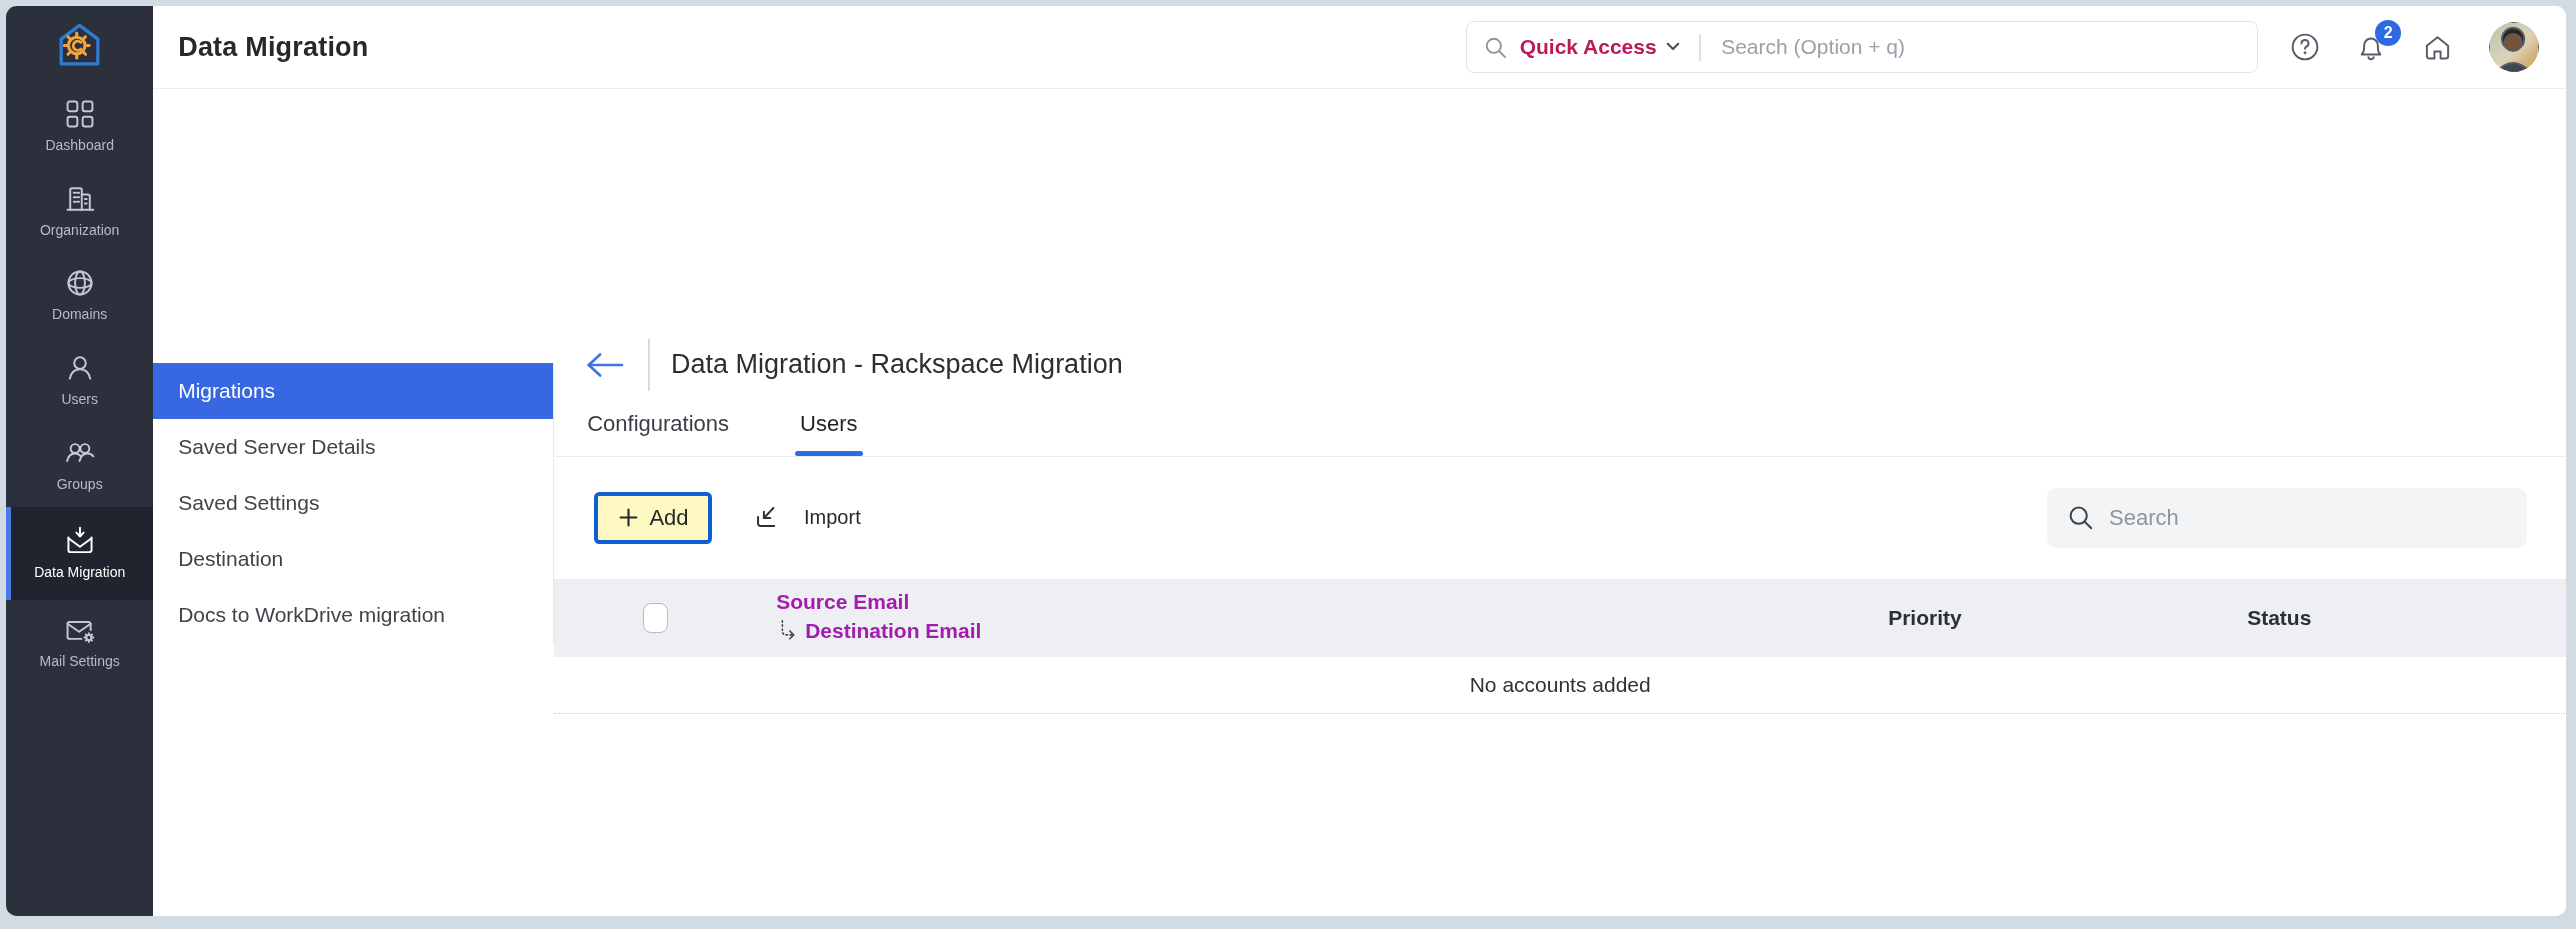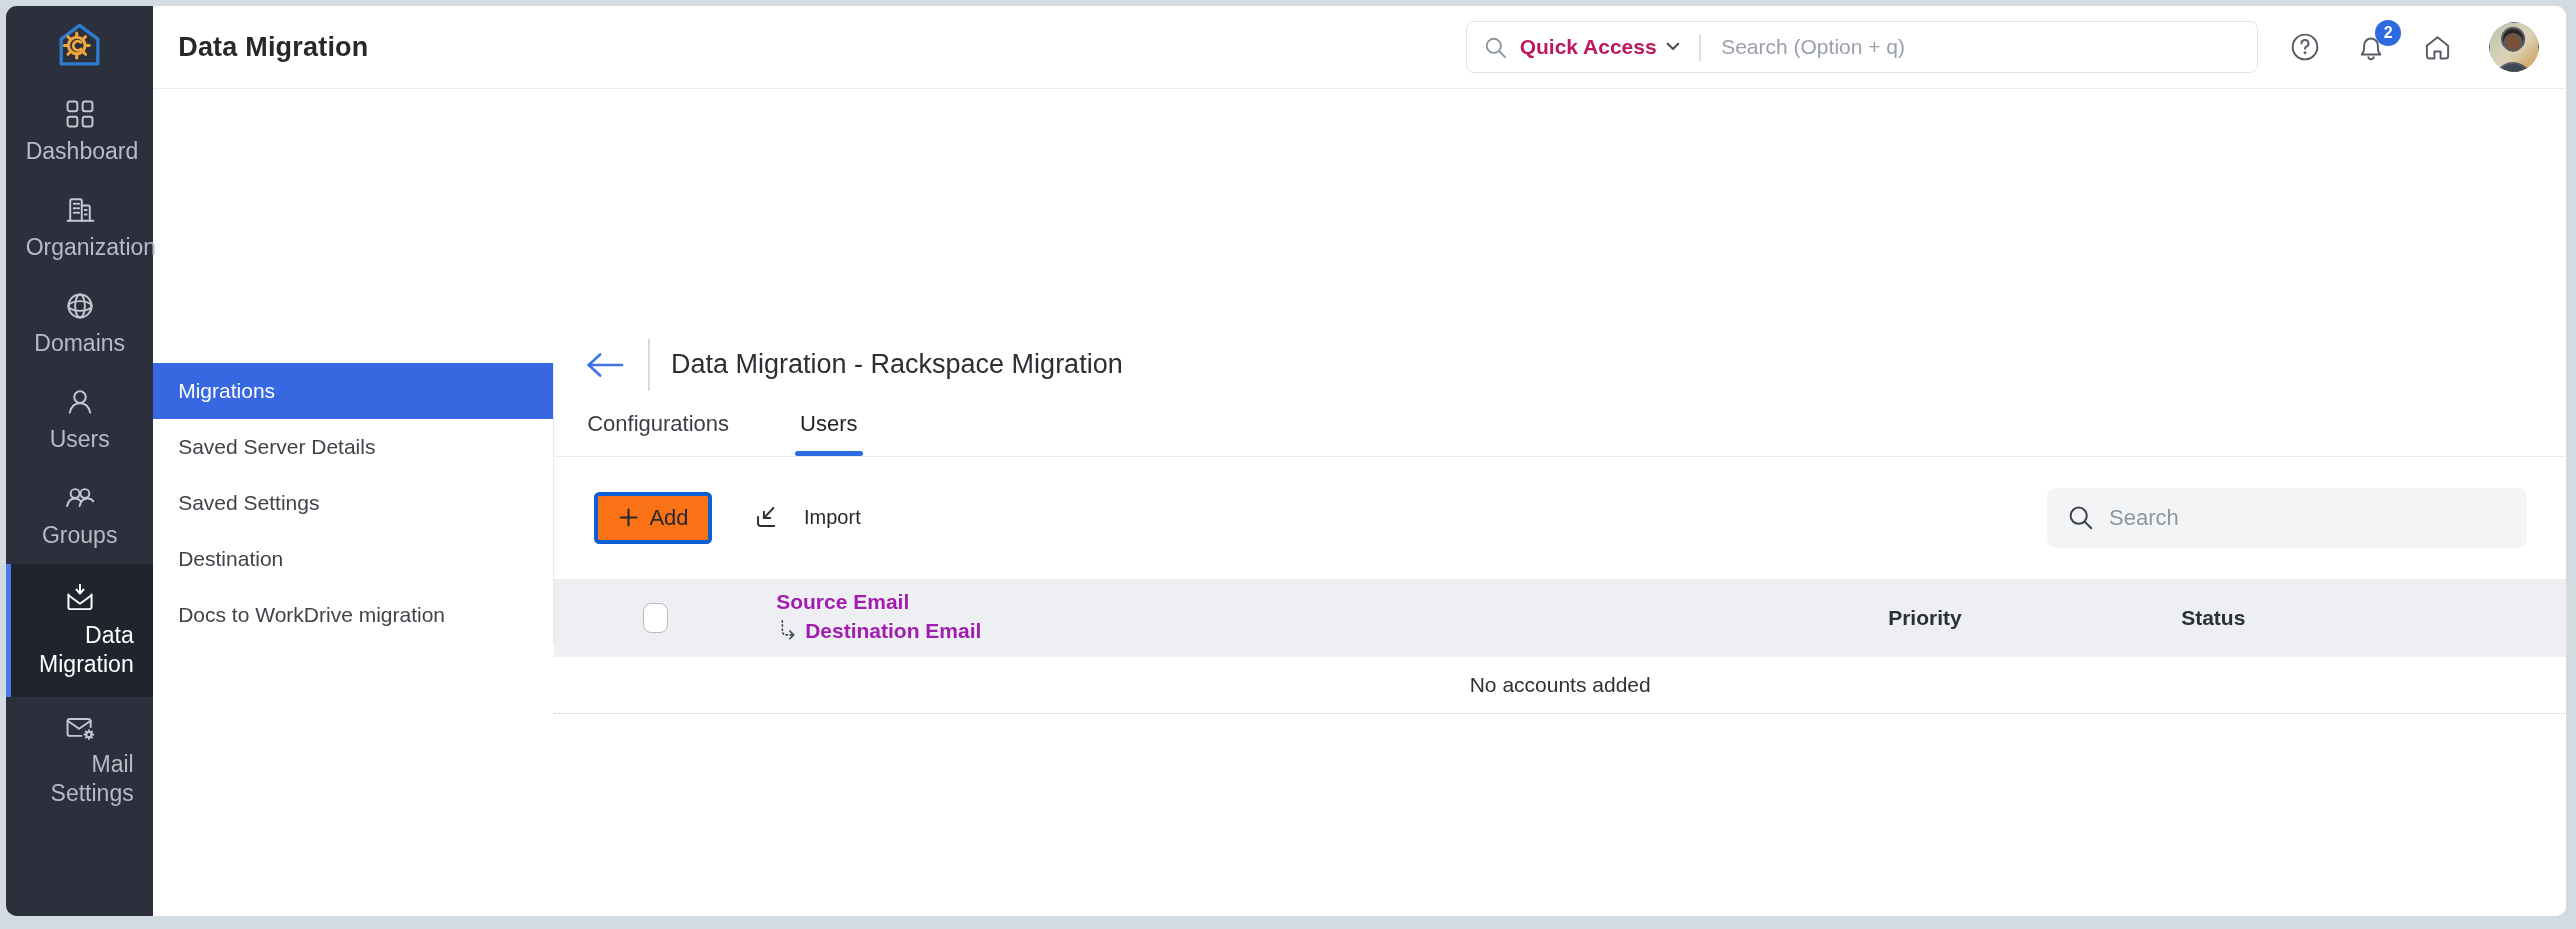--- a/index.html
+++ b/index.html
@@ -21,21 +21,21 @@
   .sidebar {
     width:147px; flex-shrink:0; background:#2b303c;
     display:flex; flex-direction:column;
   }
   .logo-block { height:78px; display:flex; align-items:center; justify-content:center; }
   .nav-item {
     display:flex; flex-direction:column; align-items:center; gap:7px;
     padding:14px 5.3px; color:#b6bcc6; cursor:pointer; position:relative;
   }
   .nav-item svg { stroke:#c3c8d2; fill:none; stroke-width:2.2; stroke-linecap:round; stroke-linejoin:round; }
-  .nav-item .lbl { font-size:23px; line-height:1.26; text-align:right; max-width:108px; }
+  .nav-item .lbl { font-size:14px; line-height:1.26; text-align:right; max-width:108px; }
   .nav-item.active { background:#20242e; color:#ffffff; padding-top:18px; padding-bottom:18px; }
   .nav-item.active svg { stroke:#ffffff; }
   .nav-item.active::before {
     content:""; position:absolute; left:0; top:0; bottom:0; width:5.3px; background:#4a7ae6;
   }
   
   .app-body { flex:1; min-width:0; display:flex; flex-direction:column; background:#fff; }
   .topbar {
     height:83px; flex-shrink:0; border-bottom:0.9px solid #ececee;
     display:flex; align-items:center; padding:0 27px 0 25px;
@@ -85,21 +85,21 @@
     border-bottom:0.9px solid #e9ebee;
   }
   .tab { font-size:22px; color:#3a3e44; padding-bottom:18.7px; margin-right:71px; position:relative; cursor:pointer; }
   .tab.active { color:#1f2227; }
   .tab.active::after {
     content:""; position:absolute; left:-5.3px; right:-5.3px; bottom:0; height:4.4px;
     background:#2f6be0; border-radius:2.7px;
   }
   .toolbar { height:122px; flex-shrink:0; display:flex; align-items:center; padding:0 39px 0 40px; }
   .add-btn {
-    display:flex; align-items:center; gap:10.7px; background:#f97316; cursor:pointer;
+    display:flex; align-items:center; gap:10.7px; background:#fef9c3; cursor:pointer;
     border:4.4px solid #0d5fd3; border-radius:5.3px; padding:9px 19.5px;
     font-size:22px; font-weight:500; color:#26282c; font-family:"Liberation Sans", sans-serif;
   }
   .add-btn svg { stroke:#26282c; fill:none; stroke-width:2.4; stroke-linecap:round; }
   .import-btn {
     display:flex; align-items:center; gap:23px; margin-left:36px; background:none; border:none;
     font-size:20px; font-weight:500; color:#26282c; cursor:pointer; font-family:"Liberation Sans", sans-serif;
   }
   .import-btn svg { stroke:#2c2f34; fill:none; stroke-width:2.2; stroke-linecap:round; stroke-linejoin:round; }
   .tsearch {
@@ -122,21 +122,21 @@
     position:absolute; left:222px; top:11.5px; display:flex; flex-direction:column; gap:4.4px;
     font-size:21px; font-weight:700; color:#a21caf;
   }
   .dest-line { display:flex; align-items:center; gap:6.2px; margin-left:1.8px; }
   .dest-line svg { stroke:#40454c; fill:none; stroke-linecap:round; stroke-linejoin:round; }
   .col-priority, .col-status {
     position:absolute; top:50%; transform:translateY(-50%);
     font-size:21px; font-weight:700; color:#2b2f36;
   }
   .col-priority { left:1334px; }
-  .col-status { left:1627px; }
+  .col-status { left:1693px; }
   .empty-row {
     height:57px; flex-shrink:0; display:flex; align-items:center; justify-content:center;
     font-size:21px; font-weight:500; color:#2e3237;
     border-bottom:0.9px dotted #cdd1d6;
   }
   .filler { flex:1; background:#fff; }
 </style>
 </head>
 <body>
 

